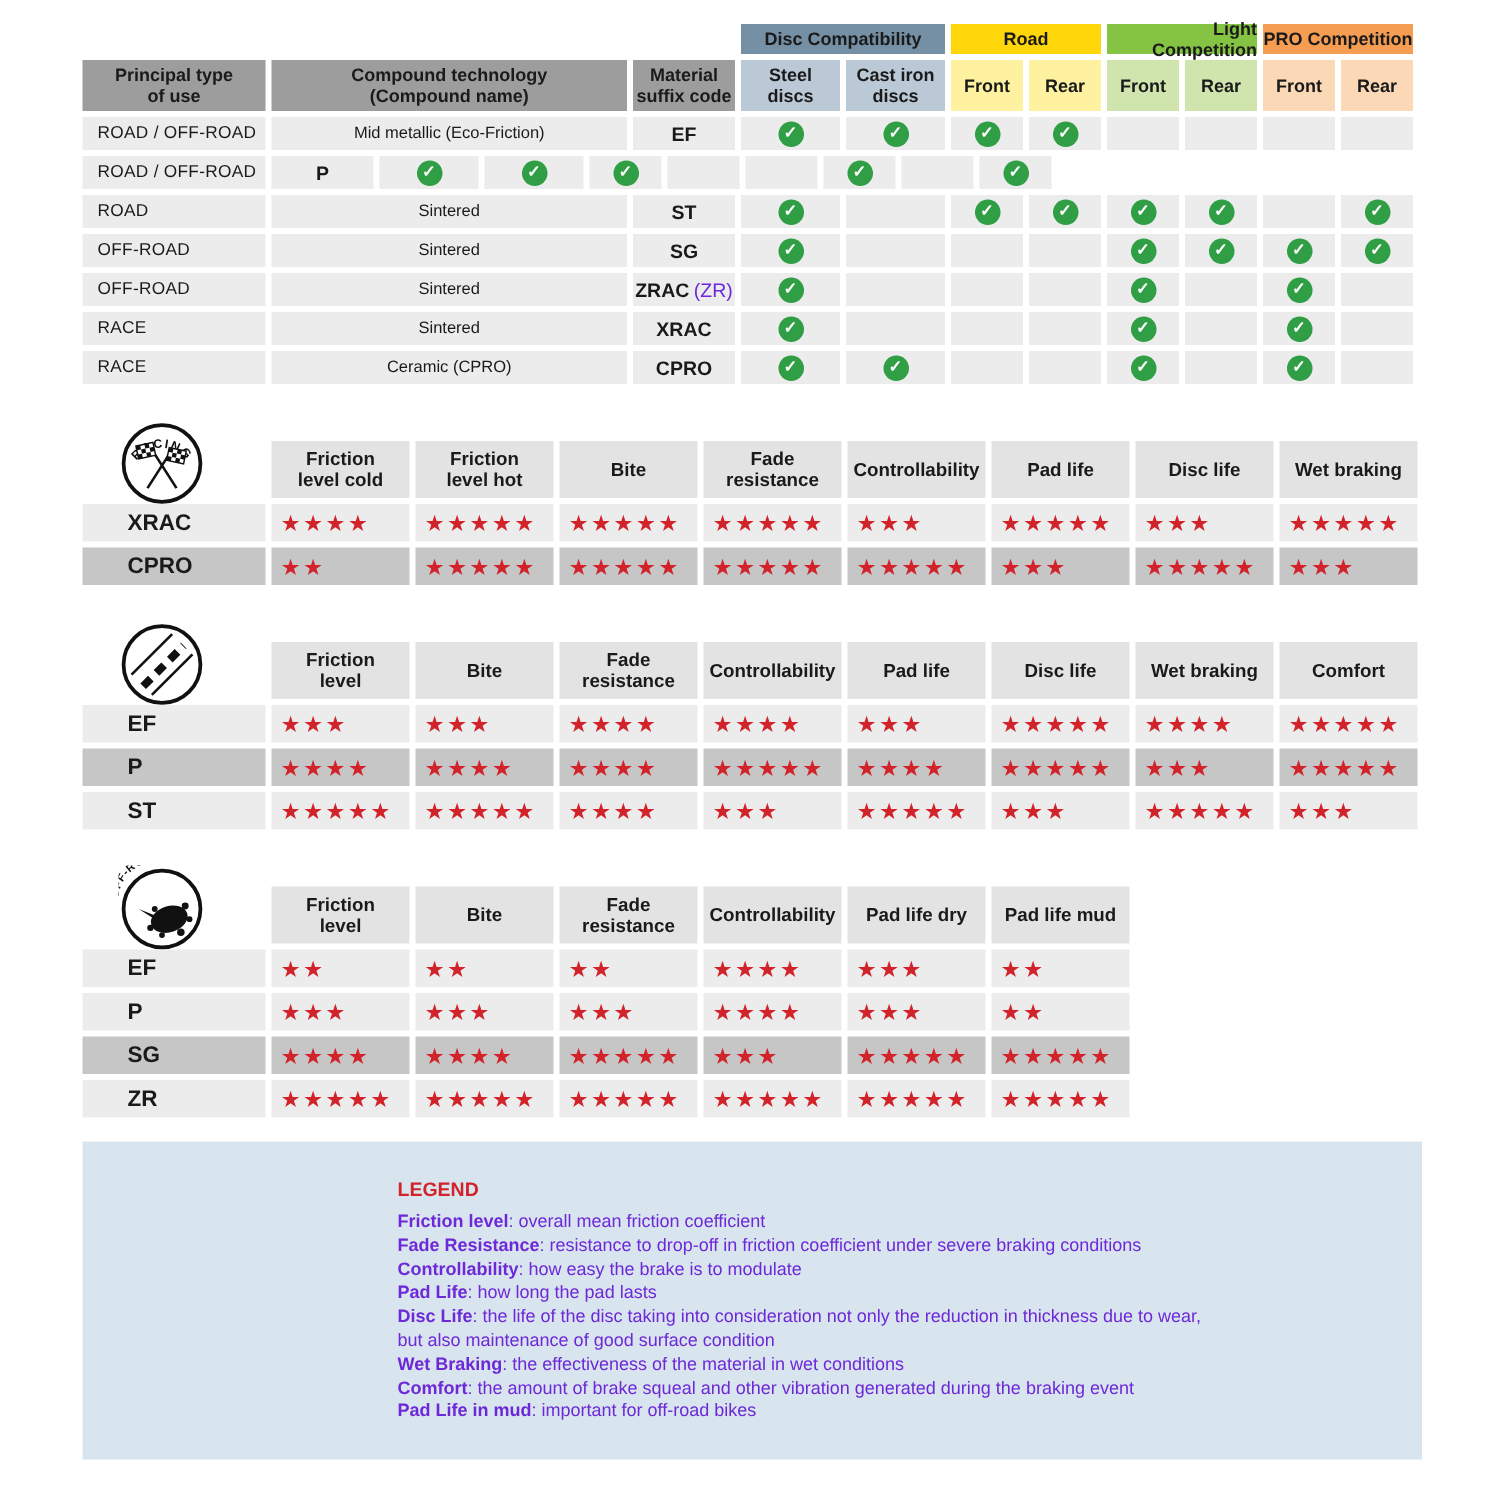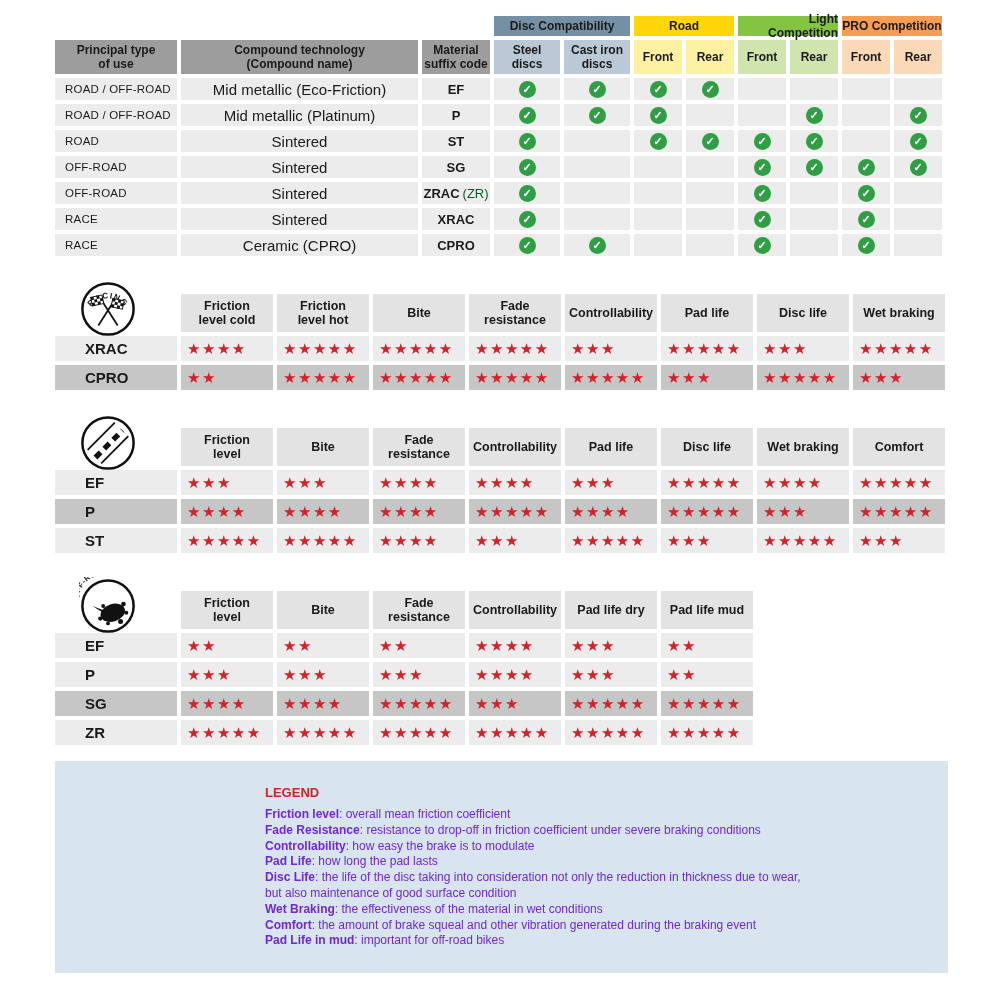--- a/index.html
+++ b/index.html
@@ -31,23 +31,23 @@
   .hcell { background:var(--header-gray); height:34px; display:flex; align-items:center;
            justify-content:center; text-align:center; font-weight:700; font-size:12px;
            line-height:1.2; white-space:pre-line; }
   .shcell { height:34px; display:flex; align-items:center; justify-content:center;
             text-align:center; font-weight:700; font-size:12px; line-height:1.2;
             white-space:pre-line; }
   .sub-disc{ background:var(--disc-sub); } .sub-road{ background:var(--road-sub); }
   .sub-light{ background:var(--light-sub); } .sub-pro{ background:var(--pro-sub); }
   .data-row .cell { background:var(--row-light); height:22px; display:flex; align-items:center; }
   .data-row .c-use { padding-left:10px; font-size:11.5px; letter-spacing:.2px; }
-  .data-row .c-compound { justify-content:center; font-size:15px; }
+  .data-row .c-compound { justify-content:center; font-size:11px; }
   .data-row .c-suffix { justify-content:center; font-size:13px; font-weight:700; }
-  .code-note { color:#14532d; font-weight:400; margin-left:3px; }
+  .code-note { color:#6d28d9; font-weight:400; margin-left:3px; }
   .ccheck { justify-content:center; }
   .check { display:inline-flex; width:17px; height:17px; border-radius:50%;
            background:var(--check-green); color:#fff; font-size:11px; font-weight:700;
            align-items:center; justify-content:center; line-height:1; }
 
   
   .rating-section { position:relative; margin-top:38px; width:893px; }
   .rating-icon { position:absolute; left:24px; top:-14px; width:58px; height:58px; }
   .rating-icon svg { width:100%; height:100%; }
   .rrow { display:flex; gap:4px; margin-bottom:4px; }
@@ -121,21 +121,20 @@
             <span class="check">✓</span>
           </div>
           <div class="cell ccheck w-fr"></div>
           <div class="cell ccheck w-fr"></div>
           <div class="cell ccheck w-fr"></div>
           <div class="cell ccheck w-fr"></div>
         </div>
 
     <div class="row data-row">
       <div class="cell c-use">ROAD / OFF-ROAD</div>
-      <div class="cell c-compound">Mid metallic (Platinum)</div>
       <div class="cell c-suffix">P</div>
     <div class="cell ccheck w-disc">
             <span class="check">✓</span>
           </div>
           <div class="cell ccheck w-disc">
             <span class="check">✓</span>
           </div>
           <div class="cell ccheck w-fr">
             <span class="check">✓</span>
           </div>

